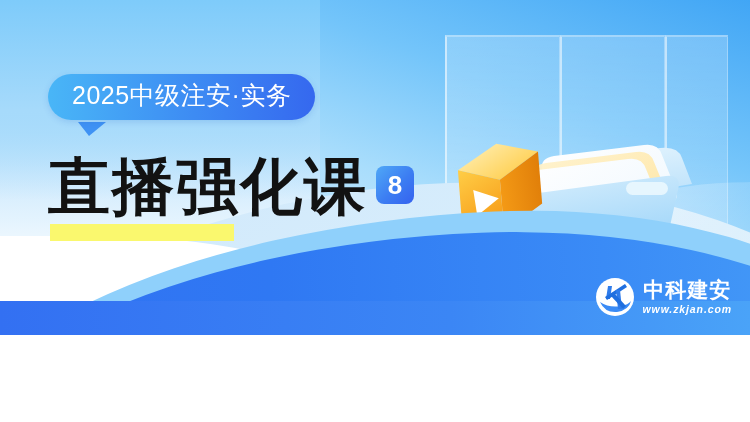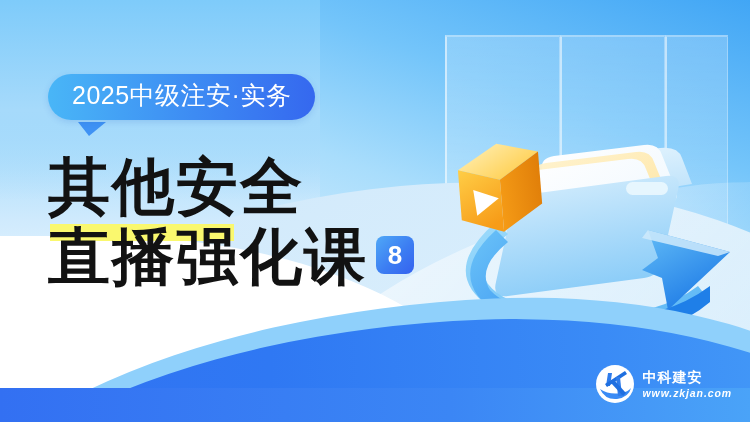--- a/index.html
+++ b/index.html
@@ -6,21 +6,21 @@
     margin: 0;
     padding: 0;
     background: #ffffff;
   }
   body {
     font-family: "Liberation Sans", "DejaVu Sans", sans-serif;
   }
   #poster {
     position: relative;
     width: 750px;
-    height: 422px;
+    height: 335px;
     overflow: hidden;
     background: linear-gradient(180deg, #7ecbfa 0%, #9ed9fb 28%, #cfeaFD 52%, #eaf6fe 70%, #ffffff 86%);
   }
 
   
   .bg-right-wash {
     position: absolute;
     right: 0; top: 0;
     width: 430px; height: 340px;
     background: linear-gradient(200deg, #3ea4f5 0%, #72c4fa 35%, #a8ddfc 62%, #dff1fe 100%);
@@ -165,23 +165,24 @@
   .brand {
     position: absolute;
     right: 18px; bottom: 18px;
     display: flex;
     align-items: center;
     gap: 8px;
   }
   .brand-text { line-height: 1; }
   .brand-name {
     color: #ffffff;
-    font-size: 14px;
+    font-size: 21px;
     font-weight: 700;
     letter-spacing: 1px;
+    text-align: center;
   }
   .brand-url {
     color: #ffffff;
     font-size: 10.5px;
     font-weight: 700;
     letter-spacing: .9px;
     margin-top: 4px;
     font-style: italic;
   }
 </style>
@@ -276,21 +277,20 @@
   <div class="band-light"></div>
   <div class="band-main"></div>
   <div class="band-flat"></div>
 
   <div class="pill-tail"></div>
   <div class="pill">2025中级注安·实务</div>
 
   <div class="headline">
     <div class="hl-row hl-row-1">
       <span class="marker"></span>
-      <span class="hl-text">其他安全</span>
     </div>
     <div class="hl-row hl-row-2">
       <span class="hl-text">直播强化课</span><span class="ep-badge">8</span>
     </div>
   </div>
 
   <div class="brand">
     <svg width="40" height="40" viewBox="0 0 40 40">
       <circle cx="20" cy="20" r="19" fill="#ffffff"></circle>
       <path d="M5 25 Q14 31 26 29 Q33 28 36 24 Q34 33 22 35 Q10 36 5 25 Z" fill="#3a8bf5"></path>

